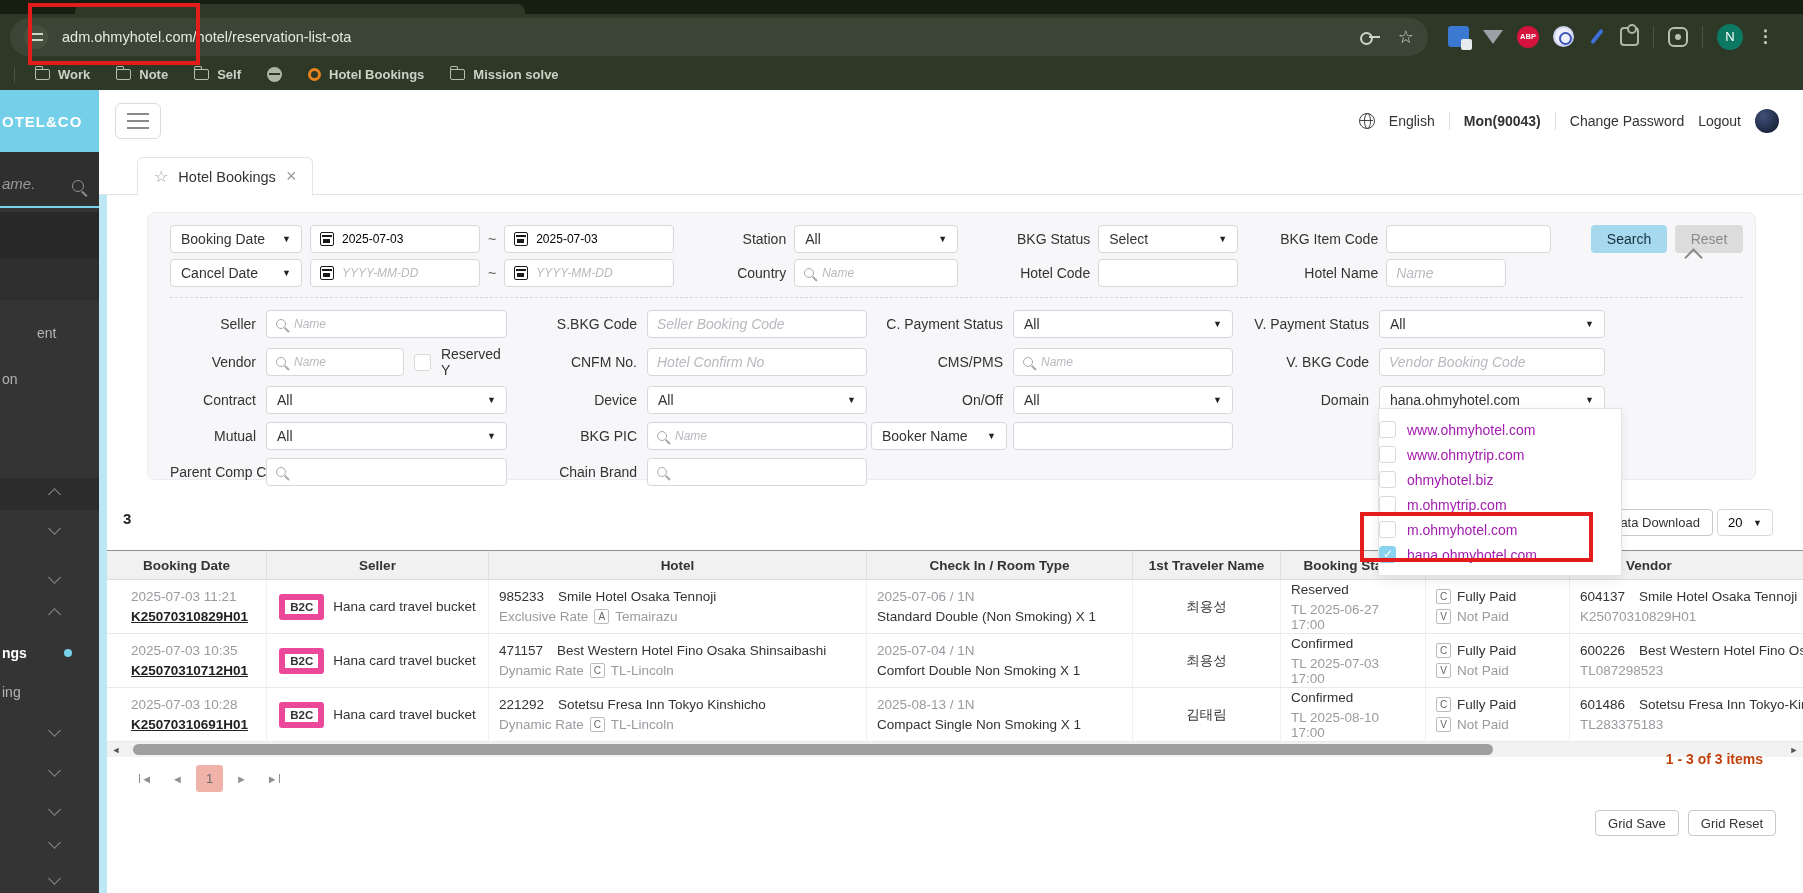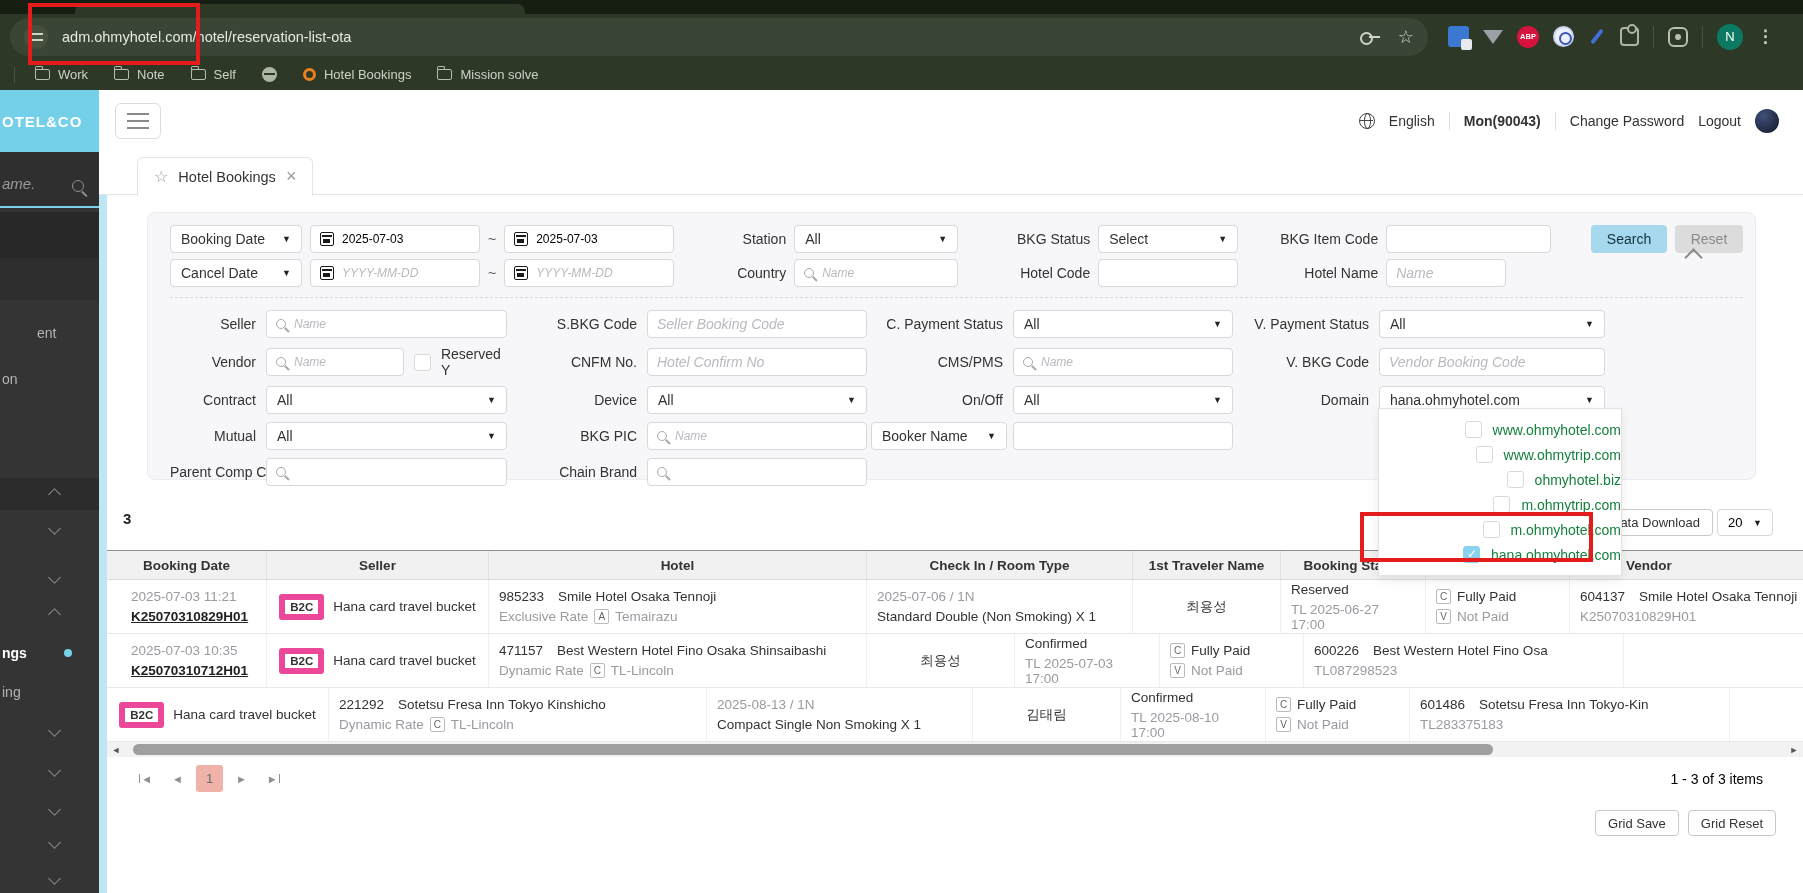--- a/index.html
+++ b/index.html
@@ -30,21 +30,21 @@
   .x-coin::after { content:""; position:absolute; left:4px; top:4px; width:9px; height:9px; border:2px solid #3b55b9; border-radius:50%; }
   .x-pen { width:18px; height:20px; }
   .x-pen::before { content:""; display:block; width:4px; height:17px; background:#3f6fd8; border-radius:2px; transform:rotate(38deg); margin:1px auto; }
   .x-puzzle { width:19px; height:19px; border:2px solid #aeb4a6; border-radius:4px; position:relative; }
   .x-puzzle::after { content:""; position:absolute; top:-5px; left:5px; width:6px; height:6px; border:2px solid #aeb4a6; border-radius:50%; background:#2e3827; }
   .x-sep { width:1px; height:22px; background:#4a5342; }
   .x-lens { width:20px; height:20px; border:2px solid #b9bfb0; border-radius:6px; position:relative; }
   .x-lens::after { content:""; position:absolute; left:5px; top:5px; width:6px; height:6px; background:#b9bfb0; border-radius:50%; }
   .x-avatar { width:26px; height:26px; border-radius:50%; background:#0c7a63; color:#fff; font-size:13px; display:flex; align-items:center; justify-content:center; }
   .x-kebab::before { content:"⋮"; color:#cfd4c8; font-size:17px; font-weight:bold; }
-  .b-bookmarks { height:31px; display:flex; align-items:center; padding-left:14px; gap:26px; color:#ccd2c6; font-size:13px; }
+  .b-bookmarks { height:31px; display:flex; align-items:center; padding-left:14px; gap:26px; color:#ccd2c6; font-size:13px;font-weight:bold; }
   .bm-div { width:1px; height:16px; background:#4a5342; margin-right:-6px; }
   .bm { display:flex; align-items:center; gap:8px; }
   .i-folder { width:15px; height:11px; border:1.5px solid #b7bdb0; border-radius:2px; position:relative; }
   .i-folder::before { content:""; position:absolute; top:-4px; left:-1px; width:6px; height:3px; border:1.5px solid #b7bdb0; border-bottom:none; border-radius:2px 2px 0 0; }
   .i-bglobe { width:15px; height:15px; border-radius:50%; background:#aeb4a6; position:relative; }
   .i-bglobe::after { content:""; position:absolute; left:2px; top:6px; right:2px; height:2px; background:#2e3827; }
   .i-orange { width:13px; height:13px; border:3px solid #e8821e; border-radius:50%; }
 
   
   .redbox { position:absolute; border:4px solid #e51c1c; z-index:60; pointer-events:none; }
@@ -110,21 +110,21 @@
   .chev-collapse { position:absolute; left:1588px; top:56px; width:13px; height:13px; border-left:2px solid #8a8a8a; border-top:2px solid #8a8a8a; transform:rotate(45deg); cursor:pointer; }
 
   
   .count { position:absolute; left:24px; top:315px; font-size:15px; font-weight:bold; color:#222; }
   .btn-plain { background:#fff; border:1px solid #c9c9c9; border-radius:4px; font-size:13px; color:#333; height:27px; padding:0 12px; cursor:pointer; font-family:"Liberation Sans",sans-serif; white-space:nowrap; }
   .dl-btn { position:absolute; left:1499px; top:314px; z-index:1; }
   .psize { position:absolute; left:1618px; top:314px; width:56px; height:27px; font-size:13px; z-index:1; }
 
   
   .ddown { position:absolute; left:1279px; top:213px; width:244px; background:#fff; border:1px solid #e3e3e3; box-shadow:0 4px 10px rgba(0,0,0,0.08); z-index:30; padding:8px 0; }
-  .dopt { height:25px; display:flex; align-items:center; padding-left:17px; gap:11px; font-size:14px; color:#15803d; cursor:pointer;justify-content:flex-end; }
+  .dopt { height:25px; display:flex; align-items:center; gap:11px; font-size:14px; color:#a21caf; cursor:pointer; }
   .cbox { width:17px; height:17px; border:1px solid #d9d9d9; border-radius:3px; background:#fff; flex:none; }
   .cbox.checked { background:#8ad3ef; border-color:#8ad3ef; position:relative; }
   .cbox.checked::after { content:"✓"; position:absolute; left:3px; top:0px; color:#fff; font-size:12px; }
 
   
   .tbl { position:absolute; left:8px; top:355px; width:1800px; font-size:13.5px; }
   .thead { display:flex; height:30px; background:#f1f1f1; border-top:1px solid #8f8f8f; border-bottom:1px solid #dcdcdc; font-weight:bold; color:#333; }
   .th { display:flex; align-items:center; justify-content:center; border-right:1px solid #e0e0e0; flex:none; }
   .tr { display:flex; height:54px; border-bottom:1px solid #e9e9e9; }
   .td { flex:none; padding:6px 10px; border-right:1px solid #f0f0f0; display:flex; flex-direction:column; justify-content:center; gap:5px; overflow:hidden; }
@@ -142,21 +142,21 @@
   .hgap { margin-right:8px; }
 
   
   .hscroll { position:absolute; left:8px; right:0; top:547px; height:15px; background:#f2f2f2; display:flex; align-items:center; }
   .sarrow { width:18px; text-align:center; font-size:9px; color:#555; cursor:pointer; flex:none; }
   .thumb { height:11px; width:1360px; background:#9f9f9f; border-radius:6px; margin-left:8px; cursor:grab; }
   .pager { position:absolute; left:33px; top:570px; display:flex; gap:5px; align-items:center; }
   .pbtn { width:27px; height:27px; border:none; background:transparent; border-radius:3px; color:#8f8f8f; font-size:11px; display:flex; align-items:center; justify-content:center; cursor:pointer; gap:1px; }
   .pbtn .bar { width:1.5px; height:9px; background:#8f8f8f; display:inline-block; }
   .pbtn.active { background:#f0b3a9; color:#6b6b6b; font-size:13px; }
-  .psum { position:absolute; right:40px; top:576px; font-size:14px; color:#000000; }
+  .psum { position:absolute; right:40px; top:556px; font-size:14px; color:#c2410c;font-weight:bold; }
   .gridbtns { position:absolute; right:27px; top:615px; display:flex; gap:9px; }
   .gridbtns .btn-plain { height:26px; }
 </style>
 </head>
 <body>
 
 <div class="screen">
 
   <div class="b-chrome">
     <div class="b-tabstrip">
@@ -543,20 +543,24 @@
             <span class="ln">
                 <span class="dk hgap">471157</span>
                 <span class="dk">Best Western Hotel Fino Osaka Shinsaibashi</span>
               </span>
             <span class="ln gray">
                 <span>Dynamic Rate</span>
                 <span class="sq">C</span>
                 <span>TL-Lincoln</span>
               </span>
           </div>
+          <div class="td c4">
+              <span class="gray">2025-07-04 / 1N</span>
+              <span class="dk">Comfort Double Non Smoking X 1</span>
+            </div>
           <div class="td c5">
               <span class="dk">최용성</span>
             </div>
           <div class="td c6">
               <span class="dk">Confirmed</span>
               <span class="gray">TL 2025-07-03 17:00</span>
             </div>
           <div class="td c7">
             <span class="ln">
                 <span class="sq">C</span>
@@ -570,20 +574,24 @@
           <div class="td c8">
             <span class="ln">
                 <span class="dk hgap">600226</span>
                 <span class="dk">Best Western Hotel Fino Osa</span>
               </span>
             <span class="gray">TL087298523</span>
           </div>
         </div>
 
         <div class="tr">
+          <div class="td c1">
+              <span class="gray">2025-07-03 10:28</span>
+              <span class="code-link">K25070310691H01</span>
+            </div>
           <div class="td c2">
               <span class="b2c">B2C</span>
               <span class="dk">Hana card travel bucket</span>
             </div>
           <div class="td c3">
             <span class="ln">
                 <span class="dk hgap">221292</span>
                 <span class="dk">Sotetsu Fresa Inn Tokyo Kinshicho</span>
               </span>
             <span class="ln gray">

